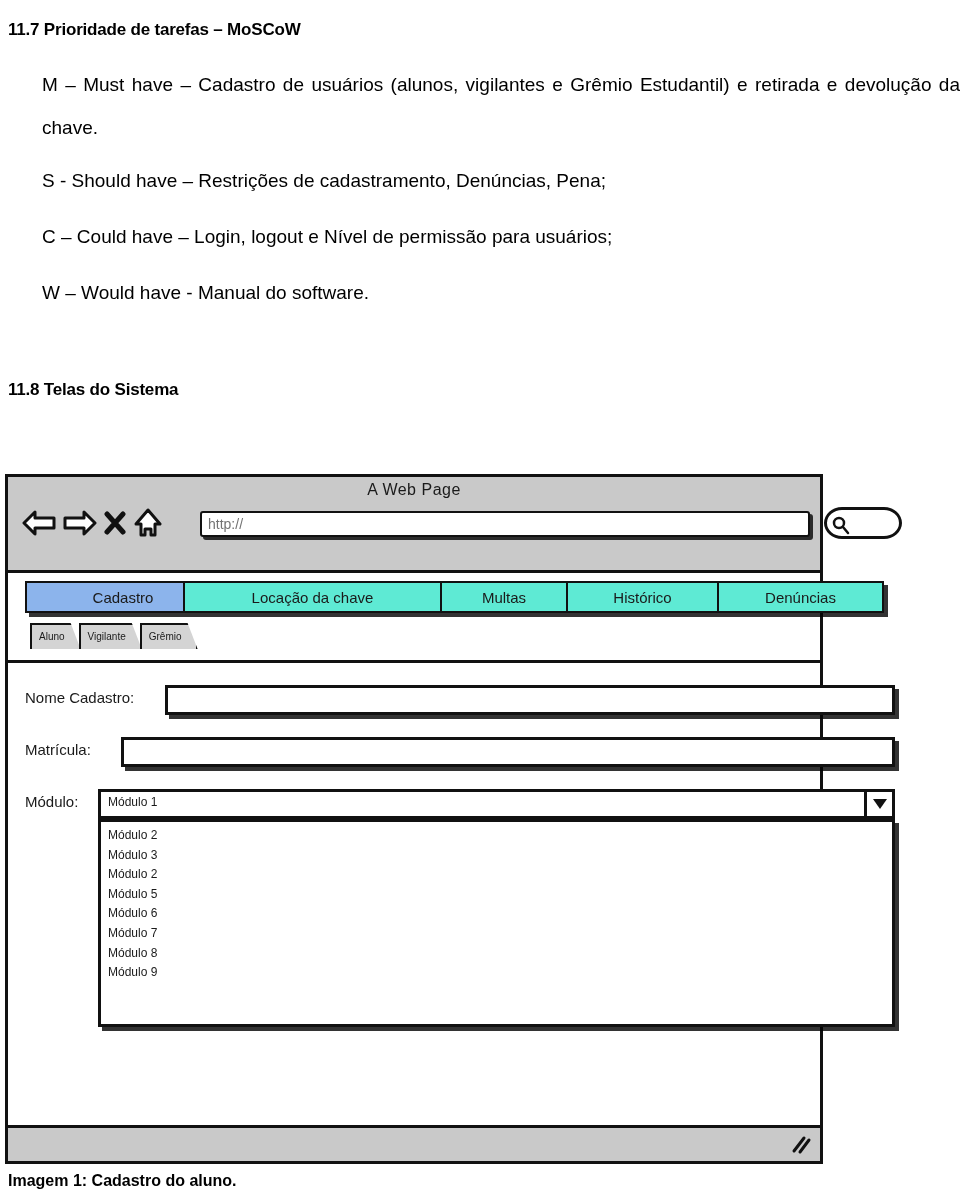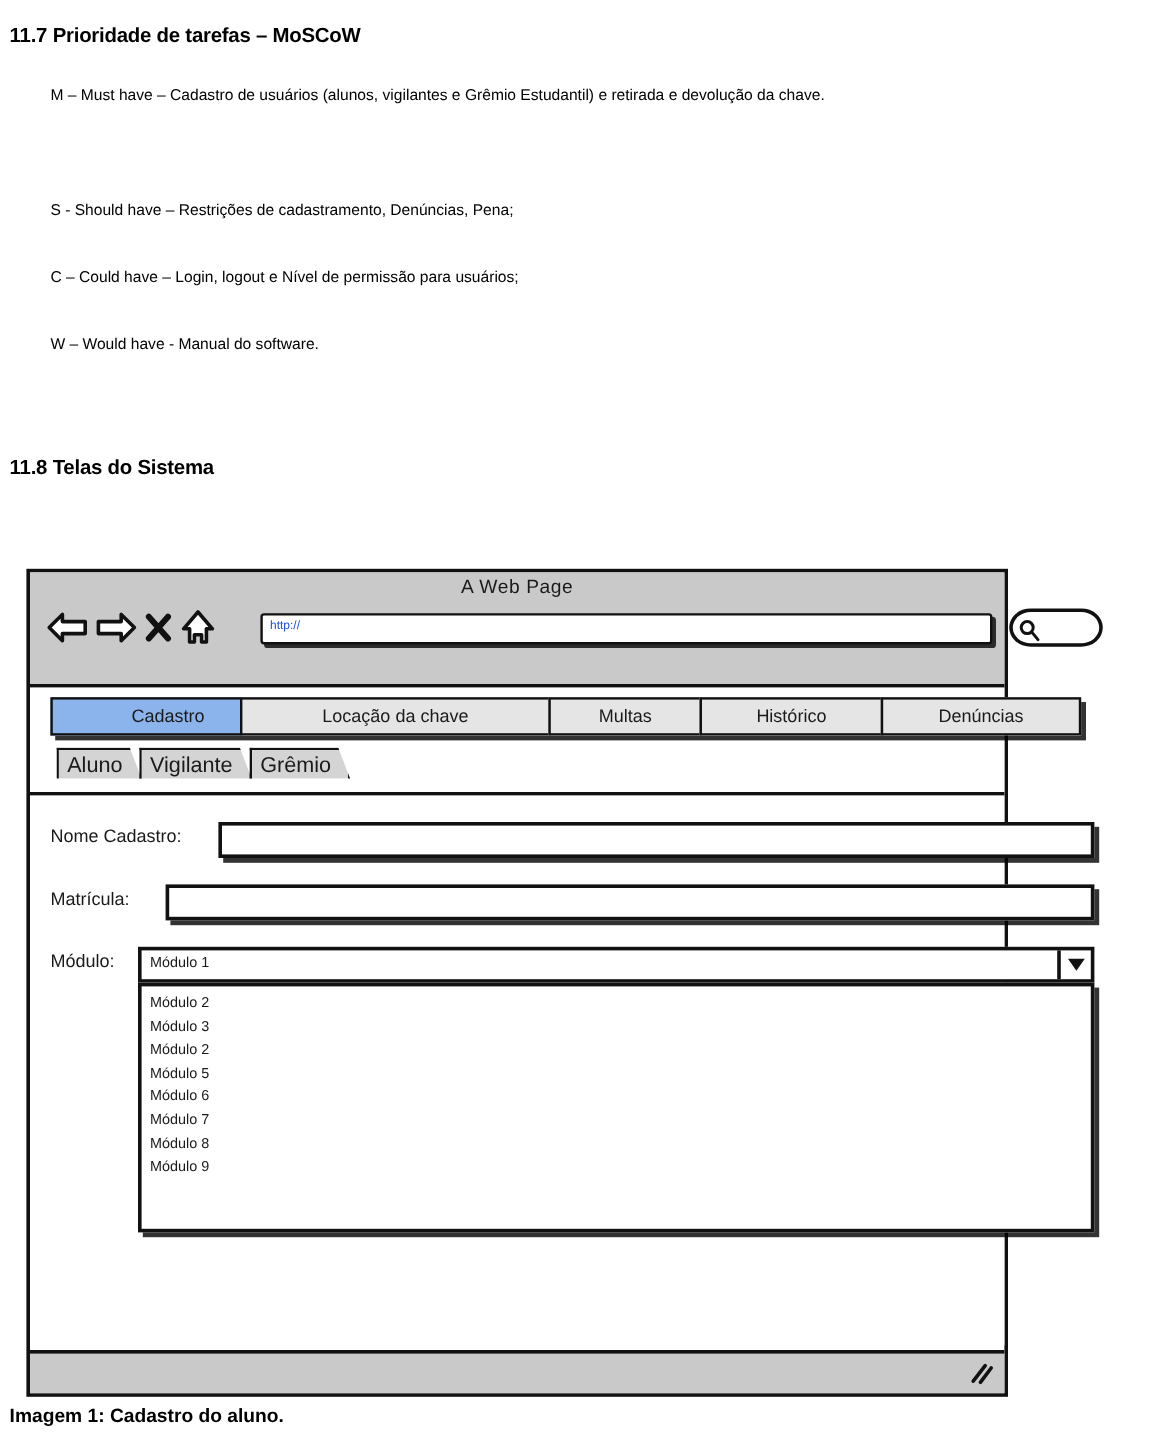--- a/index.html
+++ b/index.html
@@ -24,21 +24,21 @@
     letter-spacing: -0.2px;
     white-space: nowrap;
   }
   #heading-117 { left: 8px; top: 6px; }
   #heading-118 { left: 8px; top: 366px; }
 
   .doc-para {
     position: absolute;
     left: 42px;
     width: 918px;
-    font-size: 13px;
+    font-size: 19px;
     line-height: 43px;
     text-align: justify;
     text-justify: inter-word;
   }
   #para-m { top: 44px; width: 918px; }
   #para-s { top: 140px; }
   #para-c { top: 196px; }
   #para-w { top: 252px; }
 
   .doc-caption {
@@ -46,21 +46,21 @@
     left: 8px;
     top: 1172px;
     font-size: 16px;
     font-weight: bold;
     white-space: nowrap;
   }
 
   
   #mockup {
     position: absolute;
-    left: 22px;
+    left: 5px;
     top: 474px;
     width: 818px;
     height: 690px;
     border: 3px solid #111;
     background: #ffffff;
     box-sizing: border-box;
     font-family: "Liberation Sans", sans-serif;
   }
 
   
@@ -100,22 +100,22 @@
     background: #ffffff;
     border: 2px solid #111;
     border-radius: 3px;
     box-shadow: 3px 3px 0 rgba(0,0,0,0.78);
     box-sizing: border-box;
   }
   .urlbar-text {
     position: absolute;
     left: 6px;
     top: 3px;
-    font-size: 10px;
-    color: #1d4ed8;
+    font-size: 14px;
+    color: #737373;
   }
   .searchbox {
     position: absolute;
     left: 816px;
     top: 30px;
     width: 78px;
     height: 32px;
     background: #ffffff;
     border: 3px solid #111;
     border-radius: 18px / 16px;
@@ -143,40 +143,40 @@
     box-shadow: 4px 4px 0 rgba(0,0,0,0.8);
   }
   .maintab {
     border: 2px solid #111;
     margin-left: -2px;
     height: 32px;
     line-height: 30px;
     text-align: center;
     font-size: 15px;
     color: #1a1a1a;
-    background: #e5e5e5;
+    background: #5eead4;
     box-sizing: border-box;
     white-space: nowrap;
   }
   .maintab:first-child { margin-left: 0; }
   .maintab.active { background: #8cb4ec; padding-left: 36px; }
 
   .subtabs {
     position: absolute;
     left: 22px;
     top: 50px;
     display: flex;
     align-items: flex-end;
   }
   .subtab {
     position: relative;
     height: 26px;
     line-height: 24px;
     padding: 0 6px 0 7px;
-    font-size: 18px;
+    font-size: 10px;
     color: #1a1a1a;
     background: #d4d4d4;
     border: 2px solid #111;
     border-bottom: none;
     margin-left: -2px;
     box-sizing: border-box;
     white-space: nowrap;
     
     clip-path: polygon(0 0, calc(100% - 10px) 0, 100% 100%, 0 100%);
     padding-right: 14px;

